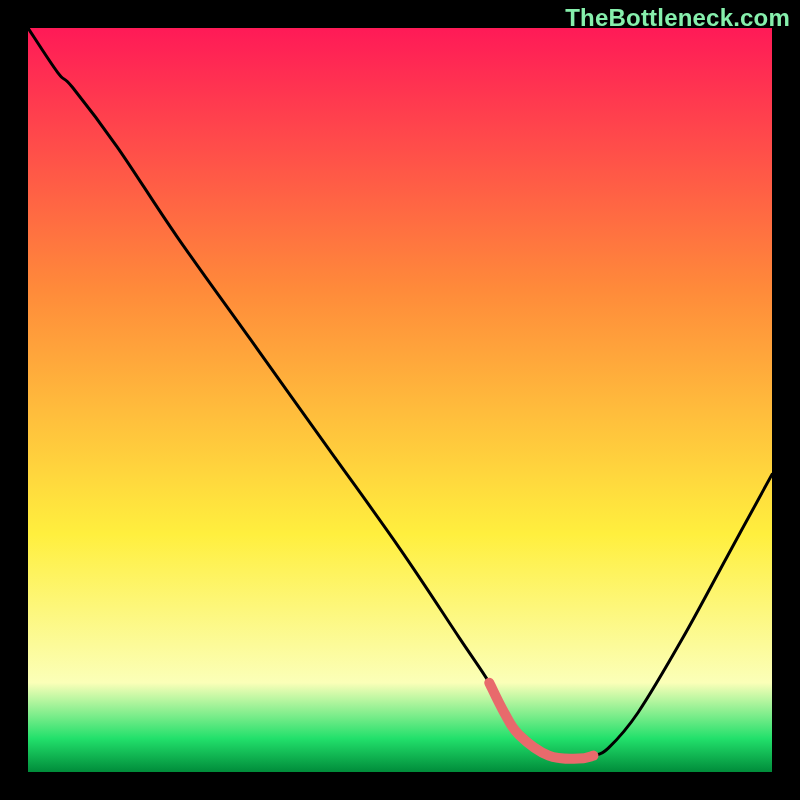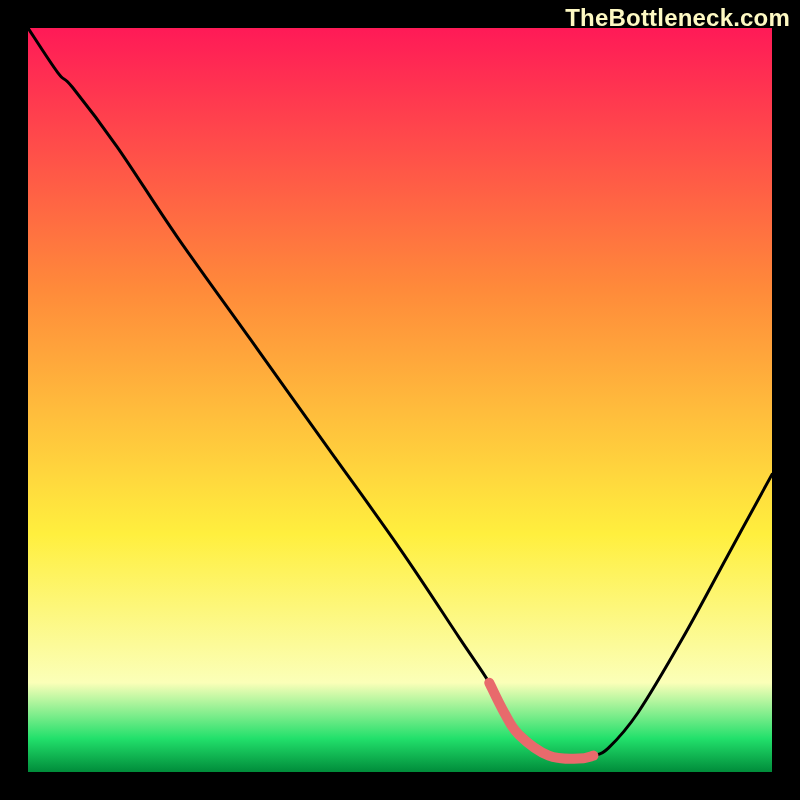--- a/index.html
+++ b/index.html
@@ -26,21 +26,21 @@
     height: 744px;
     overflow: hidden;
   }
   .watermark {
     position: absolute;
     top: 4px;
     right: 10px;
     font-family: Arial, Helvetica, sans-serif;
     font-size: 24px;
     font-weight: 600;
-    color: #fef9c3;
+    color: #86efac;
     letter-spacing: 0.2px;
     user-select: none;
   }
 </style>
 </head>
 <body>
 
 <div class="frame">
   <div class="plot">
     <svg width="744" height="744" viewBox="0 0 744 744" preserveAspectRatio="none">

